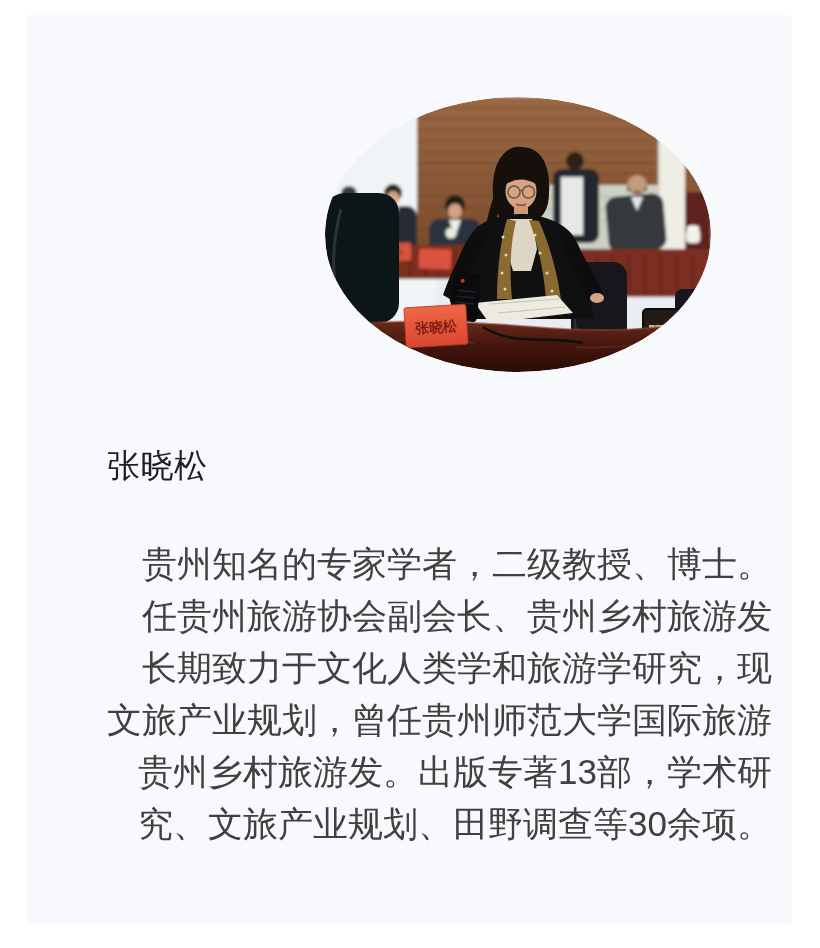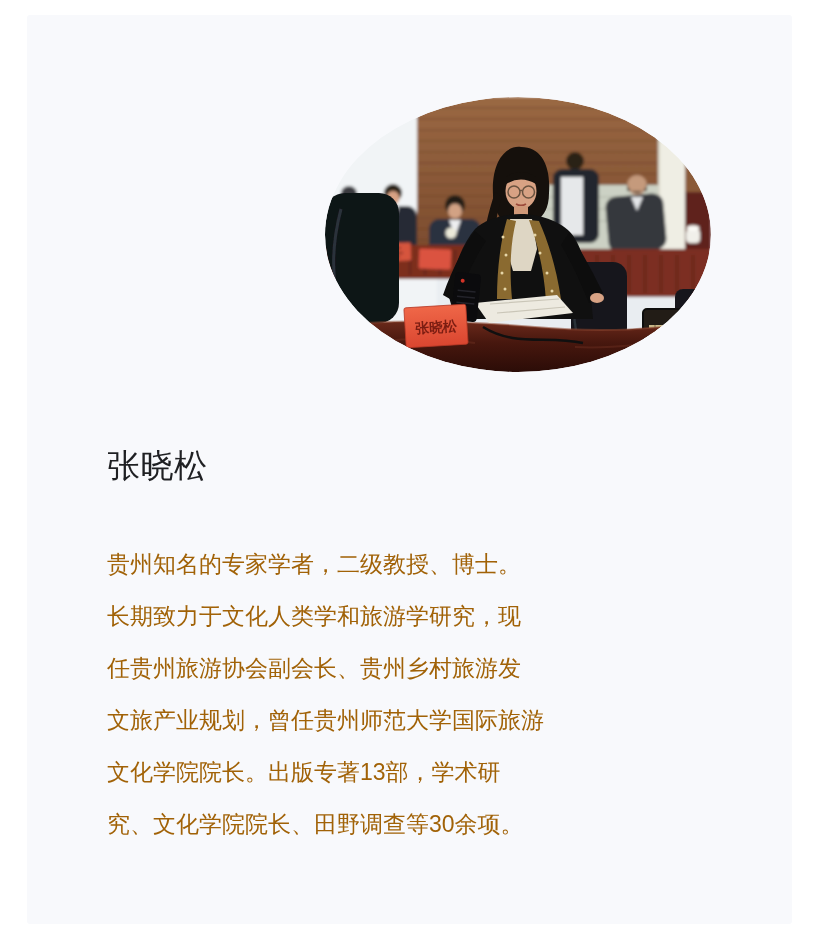--- a/index.html
+++ b/index.html
@@ -5,22 +5,22 @@
   html,body{margin:0;padding:0;background:#ffffff;}
   .page{position:relative;width:820px;height:948px;background:#ffffff;overflow:hidden;
         font-family:"Liberation Sans",sans-serif;}
   .card{position:absolute;left:27px;top:15px;width:765px;height:909px;
         background:#f8f9fc;border-radius:3px;}
   .photo{position:absolute;left:298px;top:82px;width:386px;height:275px;
          border-radius:50%;overflow:hidden;}
   .photo svg{display:block;}
   .name{position:absolute;left:80px;top:427px;font-size:33px;line-height:48px;
         color:#1f2023;letter-spacing:0.5px;}
-  .bio{position:absolute;left:80px;top:523px;font-size:23px;line-height:52px;
-       color:#a16207;}
+  .bio{position:absolute;left:80px;top:523px;font-size:35px;line-height:52px;
+       color:#404040;text-align:right;}
   .bio div{white-space:nowrap;}
 </style>
 </head>
 <body>
 
 <div class="page">
   <div class="card">
 
     <div class="photo">
       <svg width="386" height="275" viewBox="0 0 386 275">
@@ -172,21 +172,21 @@
             </g>
           </g>
         </g>
       </svg>
     </div>
 
     <div class="name">张晓松</div>
 
     <div class="bio">
         <div>贵州知名的专家学者，二级教授、博士。</div>
+        <div>任贵州旅游协会副会长、贵州乡村旅游发</div>
         <div>长期致力于文化人类学和旅游学研究，现</div>
-        <div>任贵州旅游协会副会长、贵州乡村旅游发</div>
         <div>文旅产业规划，曾任贵州师范大学国际旅游</div>
-        <div>文化学院院长。出版专著13部，学术研</div>
-        <div>究、文化学院院长、田野调查等30余项。</div>
+        <div>贵州乡村旅游发。出版专著13部，学术研</div>
+        <div>究、文旅产业规划、田野调查等30余项。</div>
       </div>
 
   </div>
 </div>
 
 </body></html>

